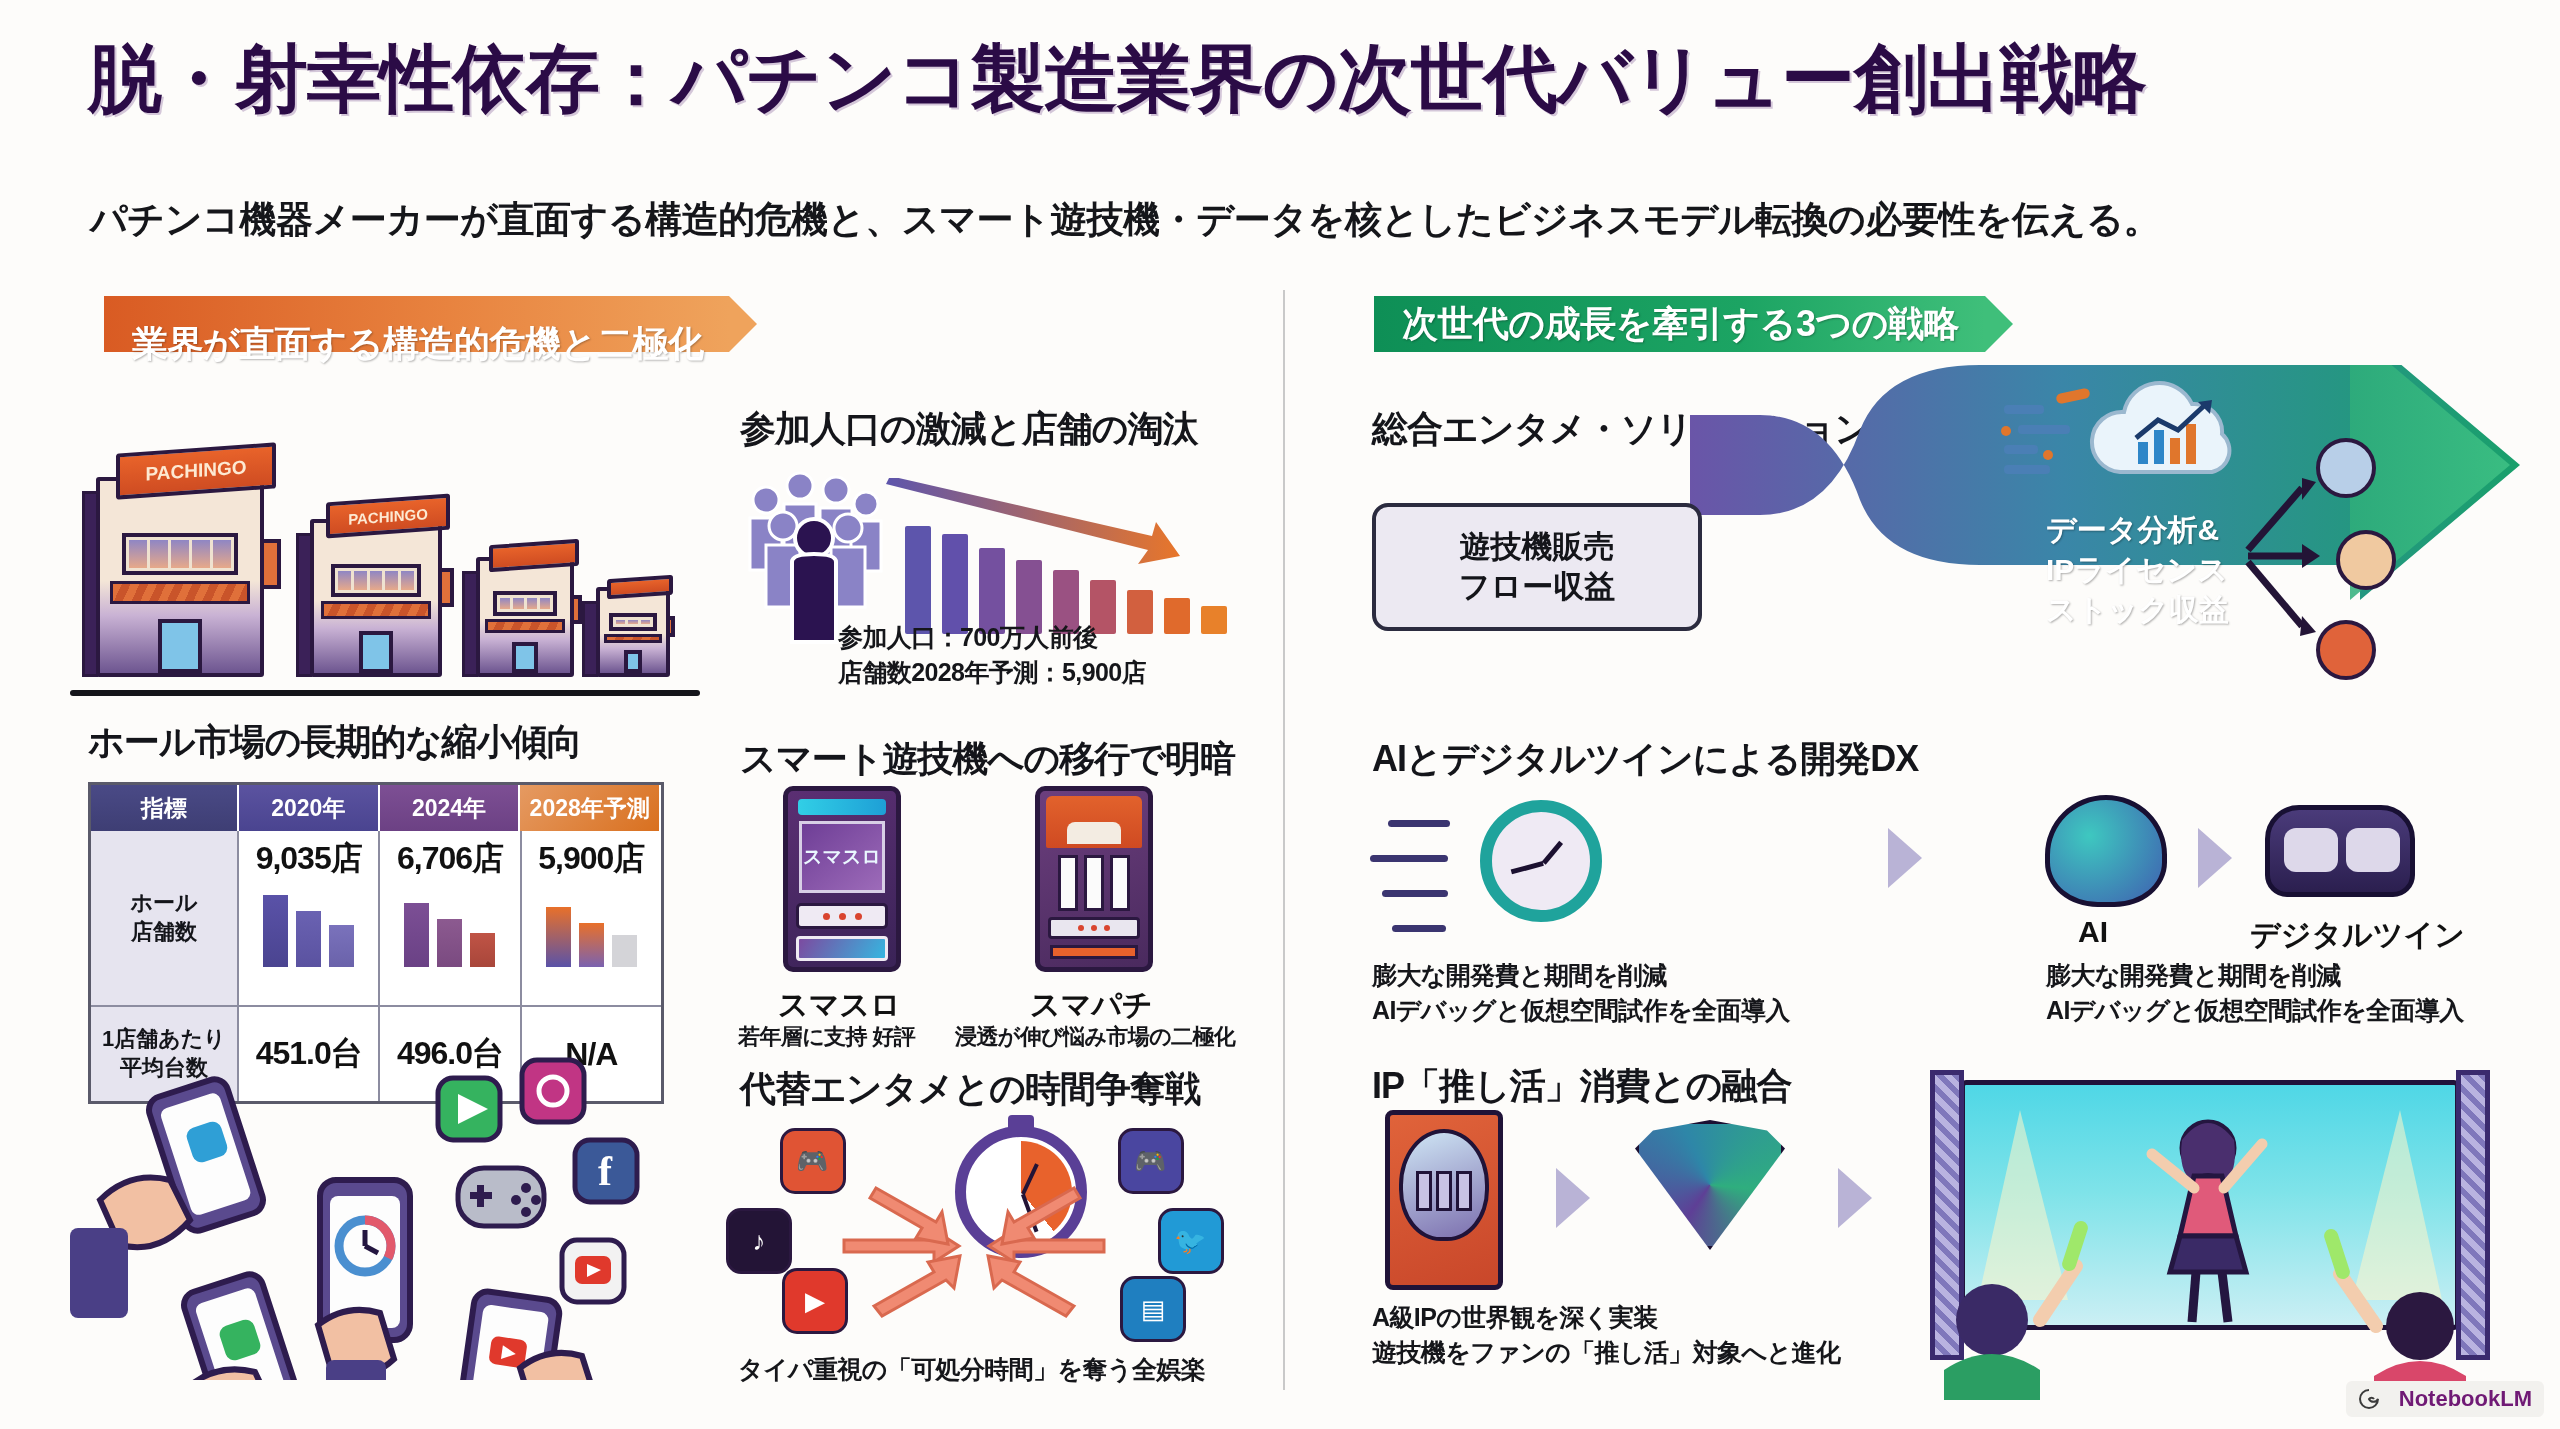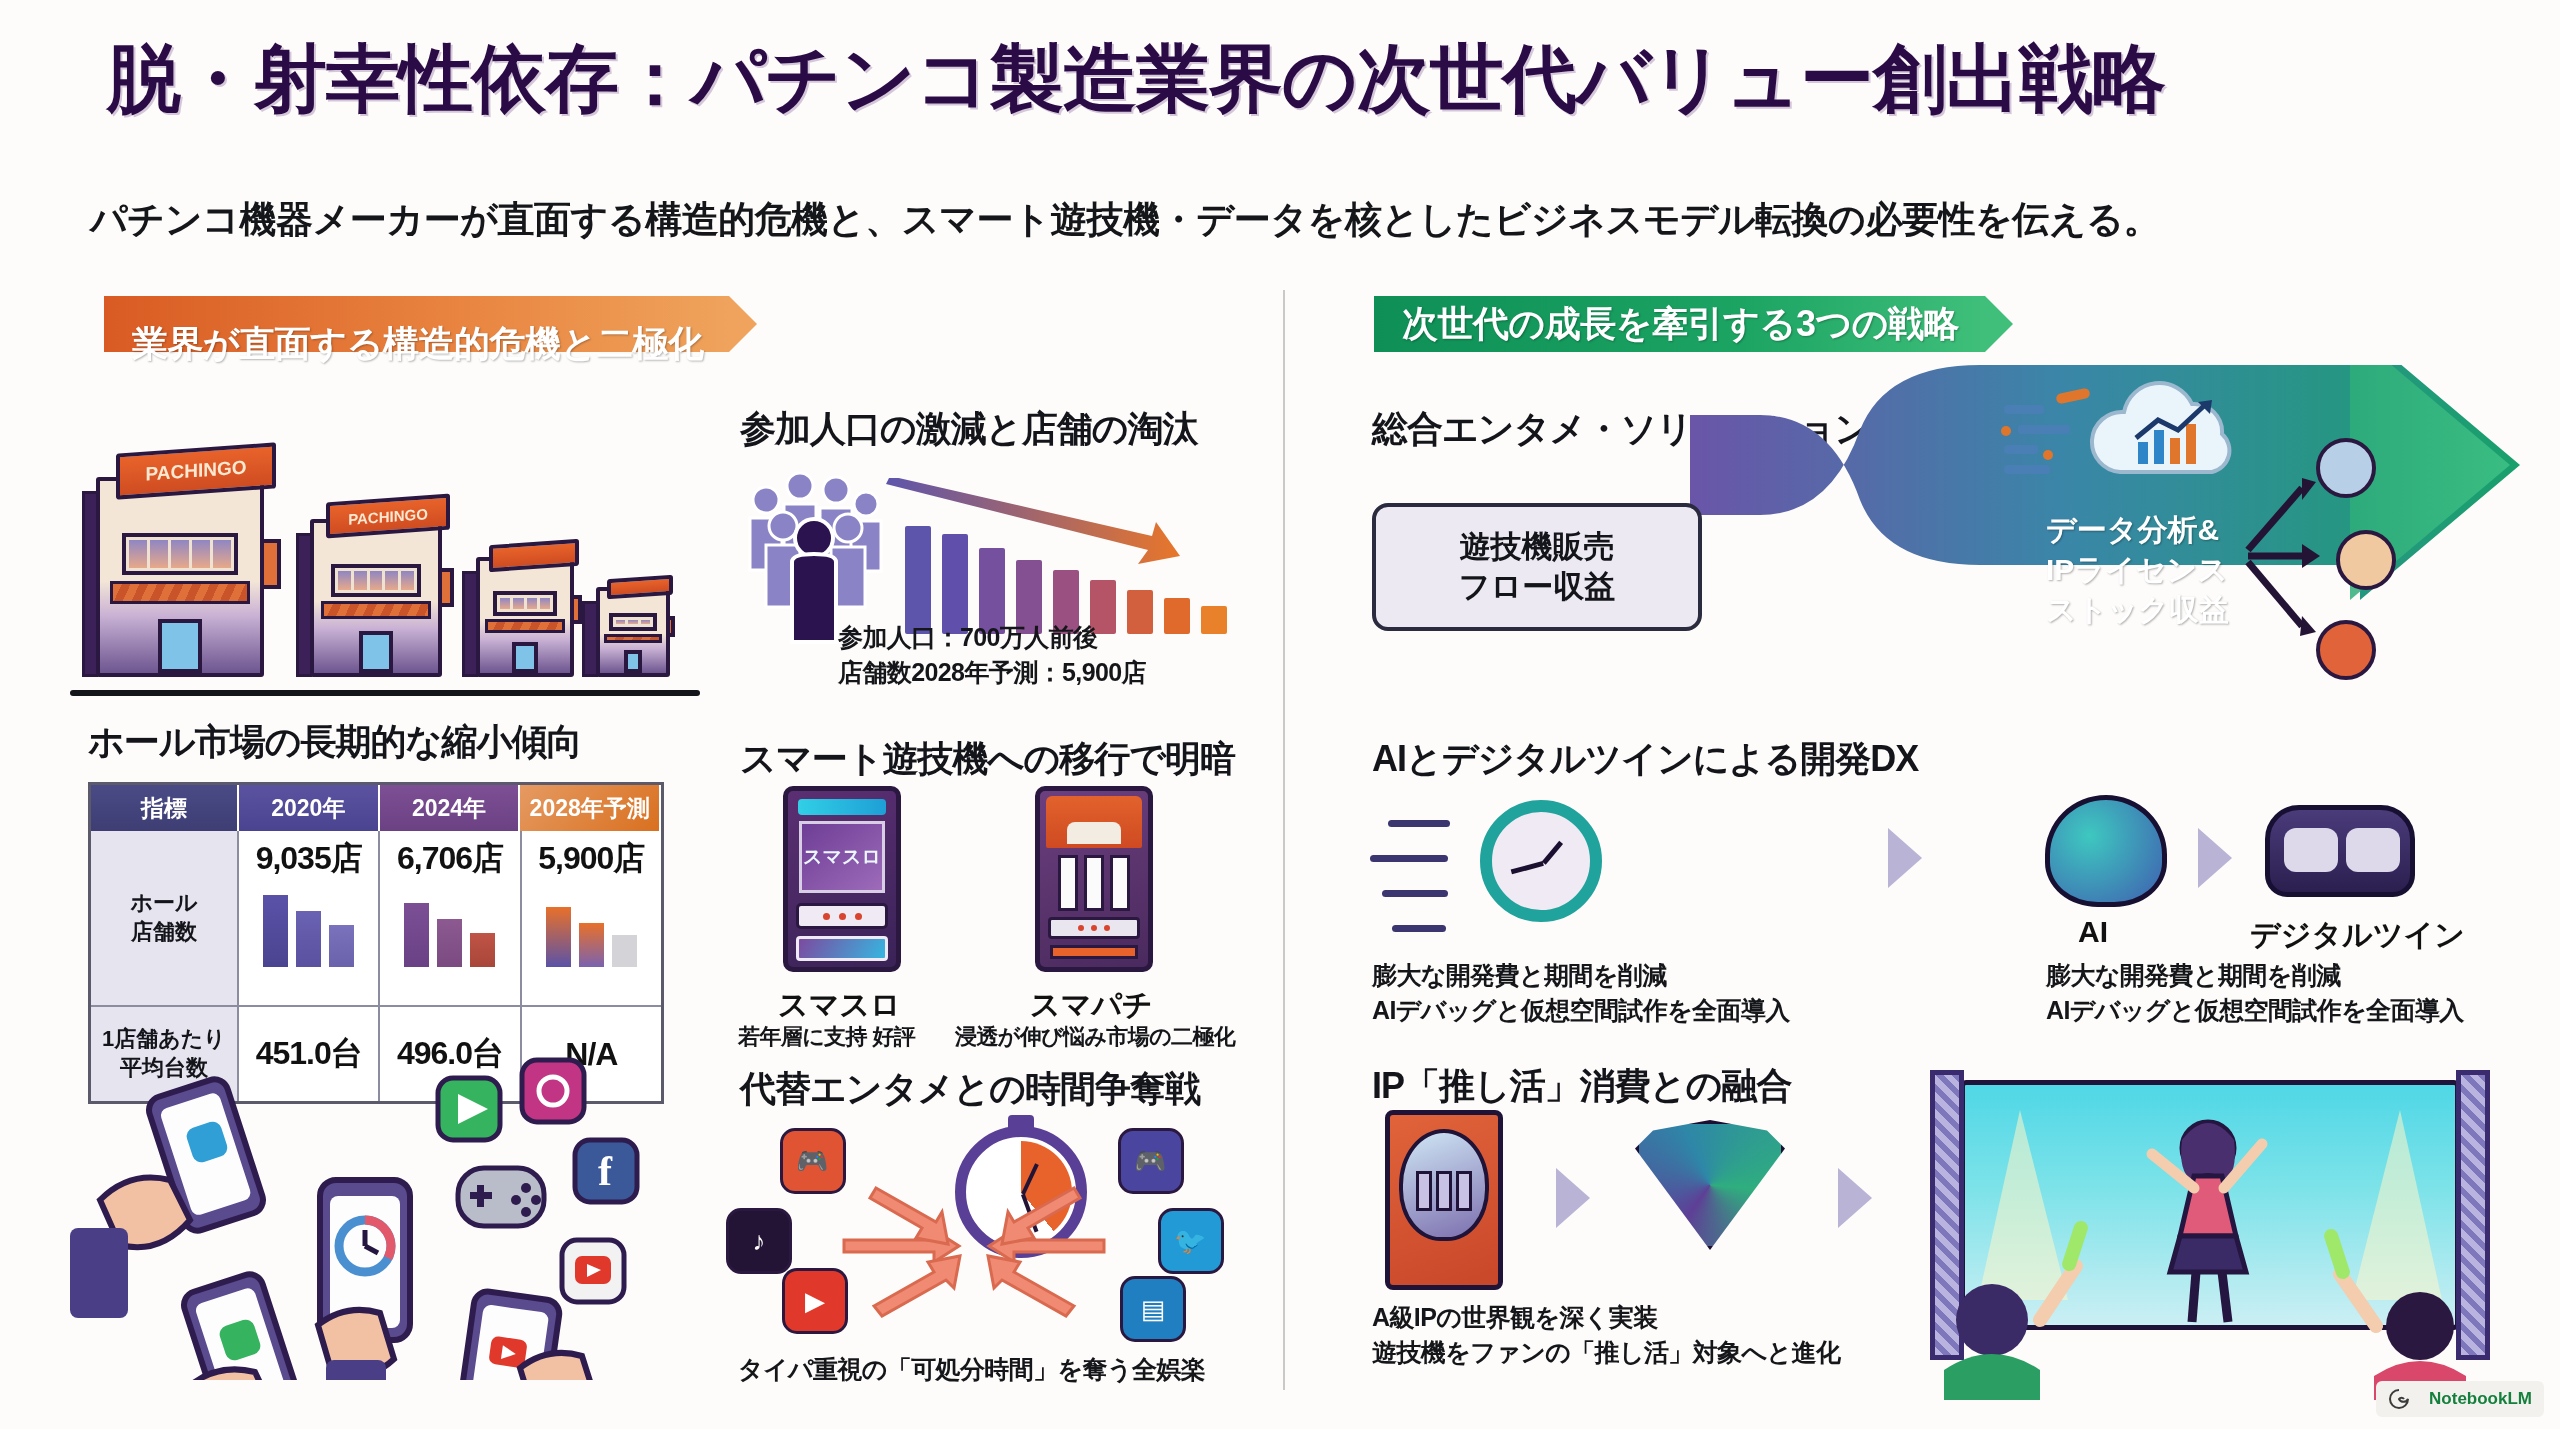--- a/index.html
+++ b/index.html
@@ -11,21 +11,20 @@
     overflow: hidden;
   }
   .page { position: relative; width: 2560px; height: 1429px; background: #fdfcfa; }
 
   
   .main-title {
     position: absolute; left: 88px; top: 38px; width: 2400px;
     font-size: 74px; font-weight: 900; letter-spacing: -1px;
     color: #2b0b46; line-height: 1.12; white-space: nowrap;
     text-shadow: 2px 2px 0 rgba(90,40,120,.25);
-    margin-left: 19px;
   }
   .subtitle {
     position: absolute; left: 90px; top: 195px; width: 2380px;
     font-size: 37px; font-weight: 800; color: #15161a;
     letter-spacing: -.5px; white-space: nowrap;
   }
 
   
   .divider {
     position: absolute; left: 1283px; top: 290px; width: 2px; height: 1100px;
@@ -212,21 +211,21 @@
 
   .stage { position:absolute; left:1900px; top:1070px; width:620px; height:330px; }
   .stageback { position:absolute; left:60px; top:10px; width:500px; height:250px;
      background: linear-gradient(180deg,#4fd7e6 0%, #7fe3e9 45%, #cbeff4 100%);
      border:5px solid #20133a; border-radius:6px; }
   .truss { position:absolute; top:0; width:34px; height:290px; border:5px solid #3a2a6e;
      background: repeating-linear-gradient(45deg,#b9b3e0 0 6px,#7f77bb 6px 12px); }
 
   .watermark { position:absolute; right:16px; bottom:12px; height:36px;
      background:#f2f1ee; border-radius:6px; display:flex; align-items:center;
-     gap:19px; padding:0 12px; font-size:17px; font-weight:700; color:#15803d; }
+     gap:19px; padding:0 12px; font-size:22px; font-weight:700; color:#701a75; }
 </style>
 </head>
 <body>
 
 <div class="page">
 
   <div class="main-title">脱・射幸性依存：パチンコ製造業界の次世代バリュー創出戦略</div>
   <div class="subtitle">パチンコ機器メーカーが直面する構造的危機と、スマート遊技機・データを核としたビジネスモデル転換の必要性を伝える。</div>
 
   <div class="divider"></div>

